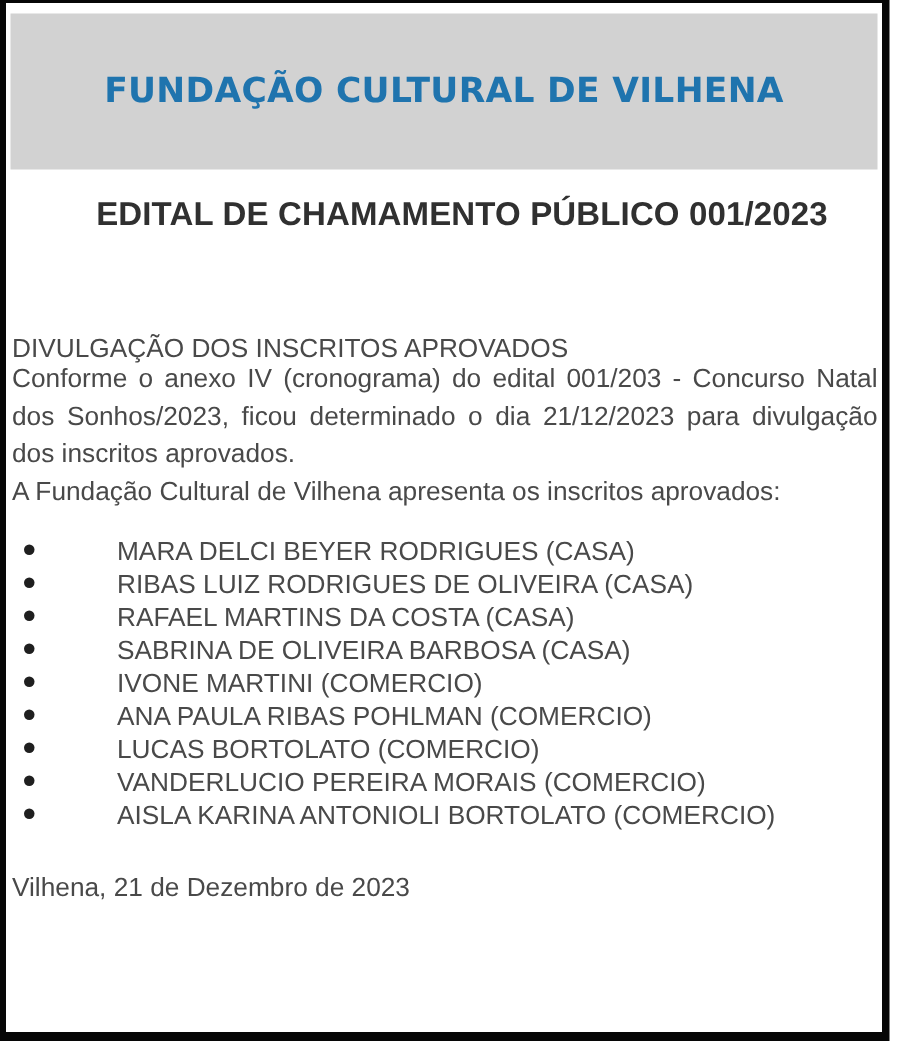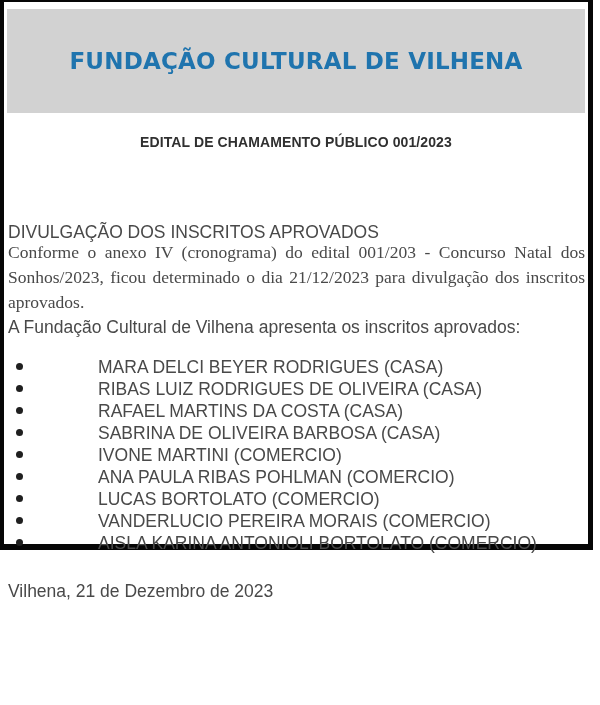--- a/index.html
+++ b/index.html
@@ -1,57 +1,57 @@
 <!DOCTYPE html>
 <html style="--blue: #1f74ae; --band-bg: #d2d2d2;"><head>
 <meta charset="utf-8">
 <style>
   html,body{margin:0;padding:0;background:#ffffff;}
   .page{
     position:relative;width:600px;height:705px;background:#ffffff;overflow:hidden;
     font-family:"Liberation Sans",sans-serif;
   }
   .doc{
-    position:absolute;top:0;left:0;width:593px;height:550px;box-sizing:border-box;
+    position:absolute;top:0;left:0;width:593px;height:694px;box-sizing:border-box;
     background:#ffffff;border-style:solid;border-color:#060606;
     border-width:2px 5px 6px 4px;
   }
   .band{
     position:absolute;left:3px;top:7px;width:578px;height:104px;
     background:var(--band-bg,#d2d2d2);
     display:flex;align-items:center;justify-content:center;
   }
   .org-title{
     font-family:"DejaVu Sans",sans-serif;font-weight:bold;font-size:23px;
     letter-spacing:0.2px;color:var(--blue,#1f74ae);white-space:nowrap;
   }
   .doc-title{
-    position:absolute;top:129px;left:0;width:100%;text-align:center;
-    font-weight:bold;font-size:14px;line-height:23px;color:#303030;
+    position:absolute;top:129px;left:12px;width:100%;text-align:center;
+    font-weight:bold;font-size:22px;line-height:23px;color:#303030;
     letter-spacing:0.1px;
   }
   .section-heading{
     position:absolute;top:195px;left:4px;font-size:17.5px;line-height:23px;color:#494949;margin-top:24px;
   }
   .paragraphs{
     position:absolute;top:238px;left:4px;width:577px;
     font-size:17.5px;line-height:25px;color:#494949;
   }
   .paragraphs p{margin:0;}
-  .paragraphs p.just{text-align:justify;font-family:Liberation Serif, serif;}
+  .paragraphs p.just{text-align:justify;}
   .list{
     position:absolute;top:354px;left:4px;margin:0;padding:0;list-style:none;
     font-size:17.5px;line-height:22px;color:#494949;
   }
   .list li{display:flex;align-items:flex-start;height:22px;}
   .dot{
     flex:0 0 auto;width:7px;height:7px;border-radius:50%;background:#1f1f1f;
     margin:7px 0 0 8px;
   }
-  .li-text{margin-left:75px;white-space:nowrap;}
+  .li-text{margin-left:55px;white-space:nowrap;}
   .date-line{
     position:absolute;top:578px;left:4px;font-size:17.5px;line-height:23px;color:#494949;
   }
   .signature{
     position:absolute;top:620px;left:0;width:100%;text-align:center;
     font-size:17.5px;line-height:23px;color:#494949;
   }
 </style>
 </head>
 <body>

